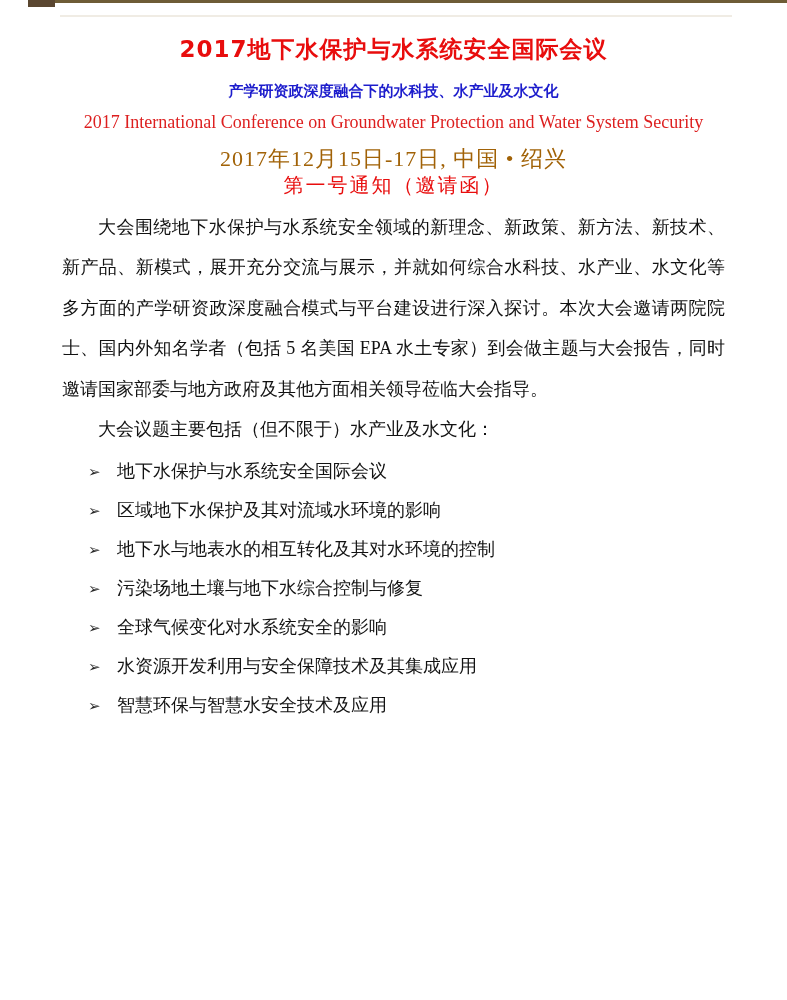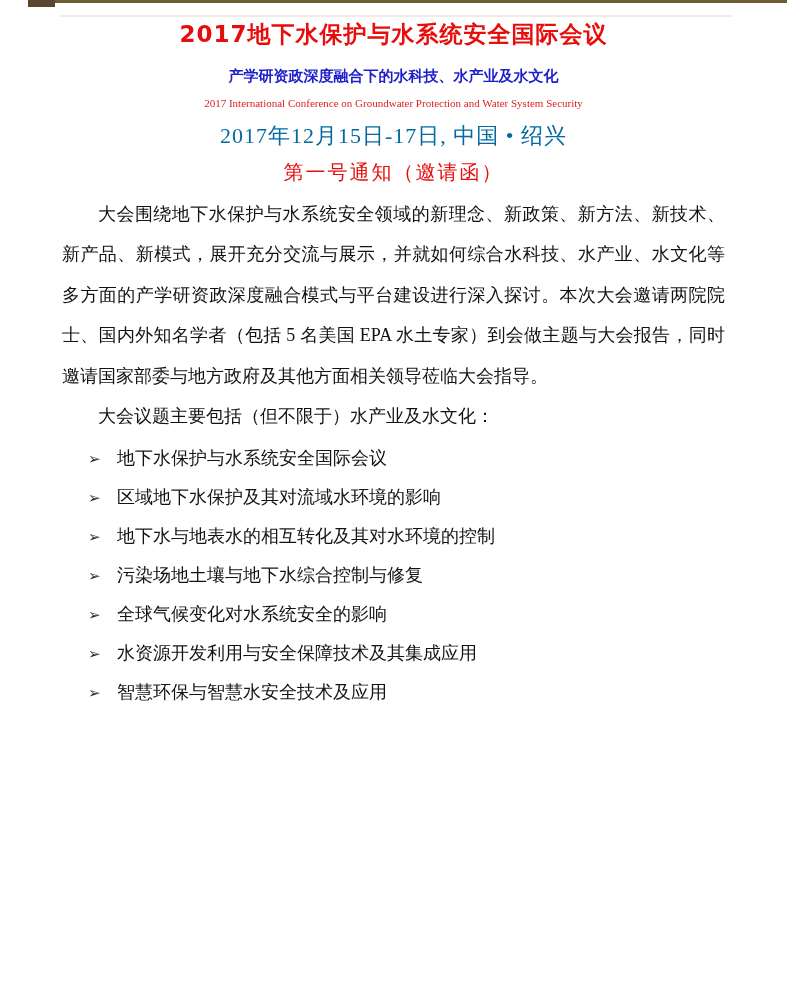--- a/index.html
+++ b/index.html
@@ -28,21 +28,21 @@
     background: #5a4630;
   }
   .faint-rule {
     position: absolute;
     top: 15px;
     left: 60px;
     right: 55px;
     height: 2px;
     background: #f0ece4;
   }
-  header { text-align: center; padding-top: 21px; }
+  header { text-align: center; padding-top: 36px; }
   .title {
     margin: 0;
     color: #e80d0d;
     font-family: "DejaVu Sans", sans-serif;
     font-weight: bold;
     font-size: 23px;
     line-height: 1.15;
     letter-spacing: 1px;
   }
   .subtitle {
@@ -50,33 +50,33 @@
     color: #1d1dcc;
     font-family: "DejaVu Sans", sans-serif;
     font-weight: bold;
     font-size: 15px;
     line-height: 1.15;
   }
   .title-en {
     margin-top: 11px;
     color: #dd1f1f;
     font-family: "Liberation Serif", serif;
-    font-size: 11px;
+    font-size: 18px;
     line-height: 1.15;
   }
   .date-loc {
     margin-top: 14px;
-    color: #0369a1;
+    color: #a16207;
     font-family: "Liberation Serif", serif;
     font-size: 22px;
     line-height: 1.15;
     letter-spacing: 1px;
   }
   .notice {
-    margin-top: 12px;
+    margin-top: 2px;
     color: #e80d0d;
     font-family: "Liberation Serif", serif;
     font-size: 20px;
     line-height: 1.15;
     letter-spacing: 2px;
   }
   main {
     margin: 10px 62px 0;
     color: #121212;
     font-family: "Liberation Serif", serif;

